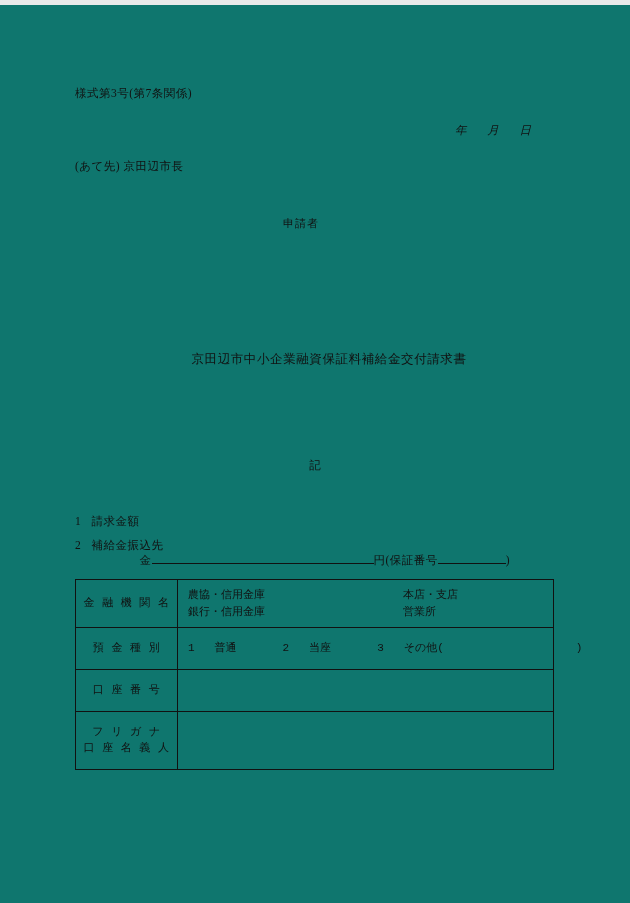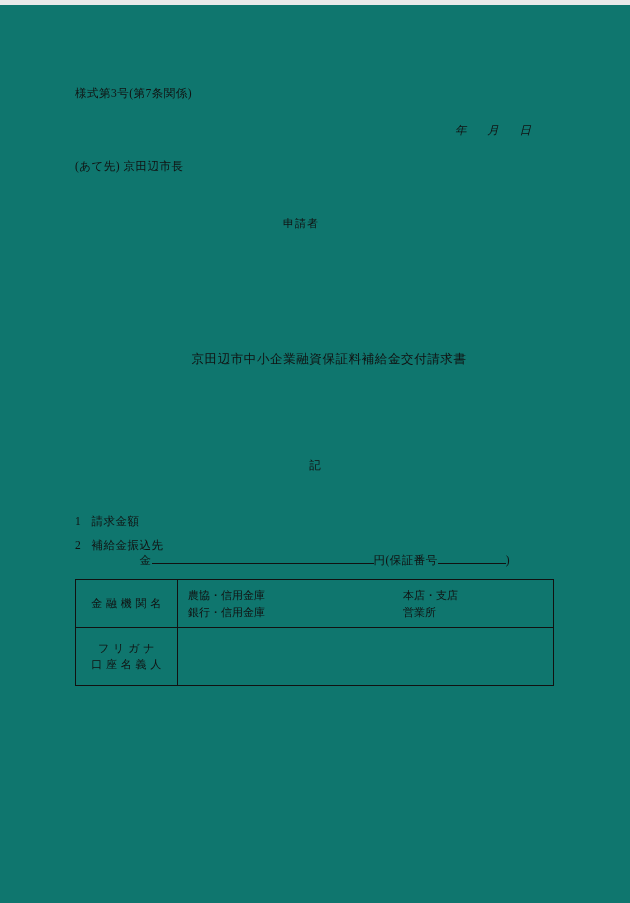--- a/index.html
+++ b/index.html
@@ -127,20 +127,21 @@
   }
 
   
   .bank-table {
     position: absolute;
     left: 75px;
     top: 574px;
     width: 479px;
     border-collapse: collapse;
     table-layout: fixed;
+    font-family: Liberation Mono, monospace;
   }
   .bank-table td {
     border: 1px solid #111111;
     font-size: 11px;
     padding: 0;
     vertical-align: middle;
   }
   .lbl {
     width: 101px;
     text-align: center;
@@ -201,20 +202,32 @@
             <div>農協・信用金庫</div>
             <div>銀行・信用金庫</div>
           </div>
           <div class="right">
             <div>本店・支店</div>
             <div>営業所</div>
           </div>
         </div>
       </td>
     </tr>
+    <tr class="row-type">
+      <td class="lbl">預  金  種  別</td>
+      <td>
+        <div class="cell-inner type-line nowrap">1   普通       2   当座       3   その他(                    )</div>
+      </td>
+    </tr>
+    <tr class="row-no">
+      <td class="lbl">口  座  番  号</td>
+      <td>
+        <div class="cell-inner"></div>
+      </td>
+    </tr>
     <tr class="row-name">
       <td class="lbl">
         <div>フ  リ  ガ  ナ</div>
         <div>口 座 名 義 人</div>
       </td>
       <td>
         <div class="cell-inner"></div>
       </td>
     </tr>
   </tbody>

